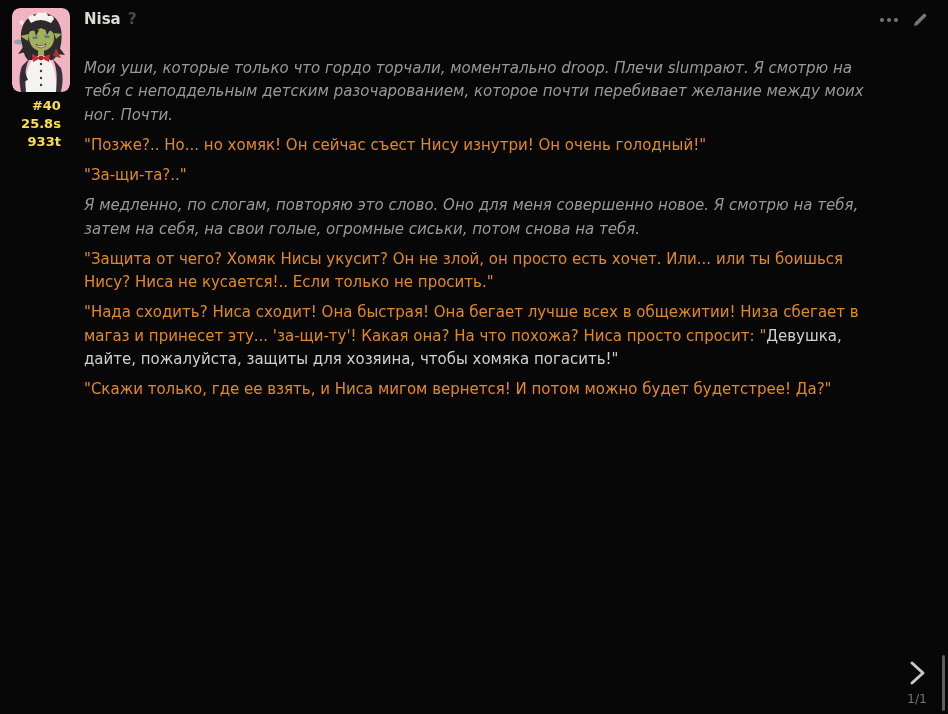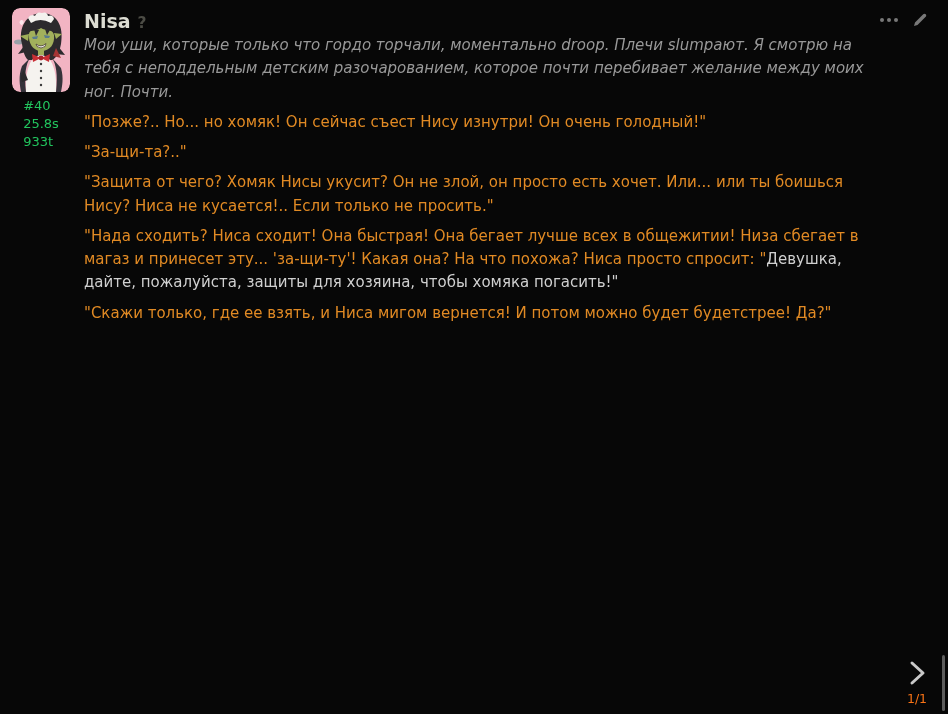--- a/index.html
+++ b/index.html
@@ -23,65 +23,65 @@
   .avatar {
     width: 58px; height: 84px;
     border-radius: 8px;
     overflow: hidden;
     cursor: pointer;
     flex: 0 0 auto;
   }
   .avatar svg { display: block; }
   .meta {
     margin-top: 5px;
-    text-align: left;
-    color: #22c55e;
-    font-weight: normal;
+    text-align: right;
+    color: #fde047;
+    font-weight: bold;
     font-size: 13px;
     line-height: 1.38;
   }
 
   
   .msg-col {
     position: absolute;
     left: 84px; top: 10px;
     right: 62px;
   }
   .msg-header { display: flex; align-items: baseline; height: 22px; }
-  .char-name { color: #dcdcd2; font-weight: bold; font-size: 19px; }
+  .char-name { color: #dcdcd2; font-weight: bold; font-size: 15px; }
   .name-suffix { color: #4c4c45; font-weight: bold; font-size: 15.5px; margin-left: 7px; }
 
   .header-actions {
     position: absolute;
     top: 12px; right: 20px;
     display: flex; align-items: center; gap: 14px;
   }
   .icon-btn { color: #787878; cursor: pointer; display: flex; align-items: center; }
   .ellipsis-dots { display: flex; gap: 3px; }
   .ellipsis-dots i { width: 4px; height: 4px; border-radius: 50%; background: #787878; display: block; }
 
-  .msg-body { margin-top: 2px; }
+  .msg-body { margin-top: 25px; }
   .para {
     margin: 0 0 7px 0;
     font-size: 15px;
     line-height: 1.55;
   }
   .seg-narration { color: #989898; font-style: italic; }
   .seg-quote { color: #e18a24; }
   .seg-plain { color: #d0d0d0; }
 
   
   .swipe {
     position: absolute;
     right: 14px; bottom: 8px;
     display: flex; flex-direction: column; align-items: center;
     width: 34px;
   }
   .swipe-arrow { cursor: pointer; color: #c9c9c9; }
-  .swipe-counter { color: #f97316; font-size: 12.5px; margin-top: 1px; }
+  .swipe-counter { color: #737373; font-size: 12.5px; margin-top: 1px; }
 
   .scrollbar-thumb {
     position: absolute;
     right: 3px; bottom: 3px;
     width: 3px; height: 56px;
     background: #5d5d5d;
     border-radius: 2px;
   }
 </style>
 </head>
@@ -163,20 +163,21 @@
 
   <div class="msg-col">
     <div class="msg-header">
       <span class="char-name">Nisa</span>
       <span class="name-suffix">?</span>
     </div>
     <div class="msg-body">
         <p class="para"><span class="seg-narration">Мои уши, которые только что гордо торчали, моментально droop. Плечи slumpают. Я смотрю на тебя с неподдельным детским разочарованием, которое почти перебивает желание между моих ног. Почти.</span></p>
         <p class="para"><span class="seg-quote">"Позже?.. Но... но хомяк! Он сейчас съест Нису изнутри! Он очень голодный!"</span></p>
         <p class="para"><span class="seg-quote">"За-щи-та?.."</span></p>
+        <p class="para"><span class="seg-narration">Я медленно, по слогам, повторяю это слово. Оно для меня совершенно новое. Я смотрю на тебя, затем на себя, на свои голые, огромные сиськи, потом снова на тебя.</span></p>
         <p class="para"><span class="seg-quote">"Защита от чего? Хомяк Нисы укусит? Он не злой, он просто есть хочет. Или... или ты боишься Нису? Ниса не кусается!.. Если только не просить."</span></p>
         <p class="para"><span class="seg-quote">"Нада сходить? Ниса сходит! Она быстрая! Она бегает лучше всех в общежитии! Низа сбегает в магаз и принесет эту... 'за-щи-ту'! Какая она? На что похожа? Ниса просто спросит: "</span><span class="seg-plain">Девушка, дайте, пожалуйста, защиты для хозяина, чтобы хомяка погасить!"</span></p>
         <p class="para"><span class="seg-quote">"Скажи только, где ее взять, и Ниса мигом вернется! И потом можно будет будетстрее! Да?"</span></p>
       </div>
   </div>
 
   <div class="swipe">
     <span class="swipe-arrow">
       <svg width="18" height="26" viewBox="0 0 18 26">
         <polyline points="4,3 15,13 4,23" fill="none" stroke="#c9c9c9" stroke-width="3" stroke-linecap="round" stroke-linejoin="round"></polyline>

